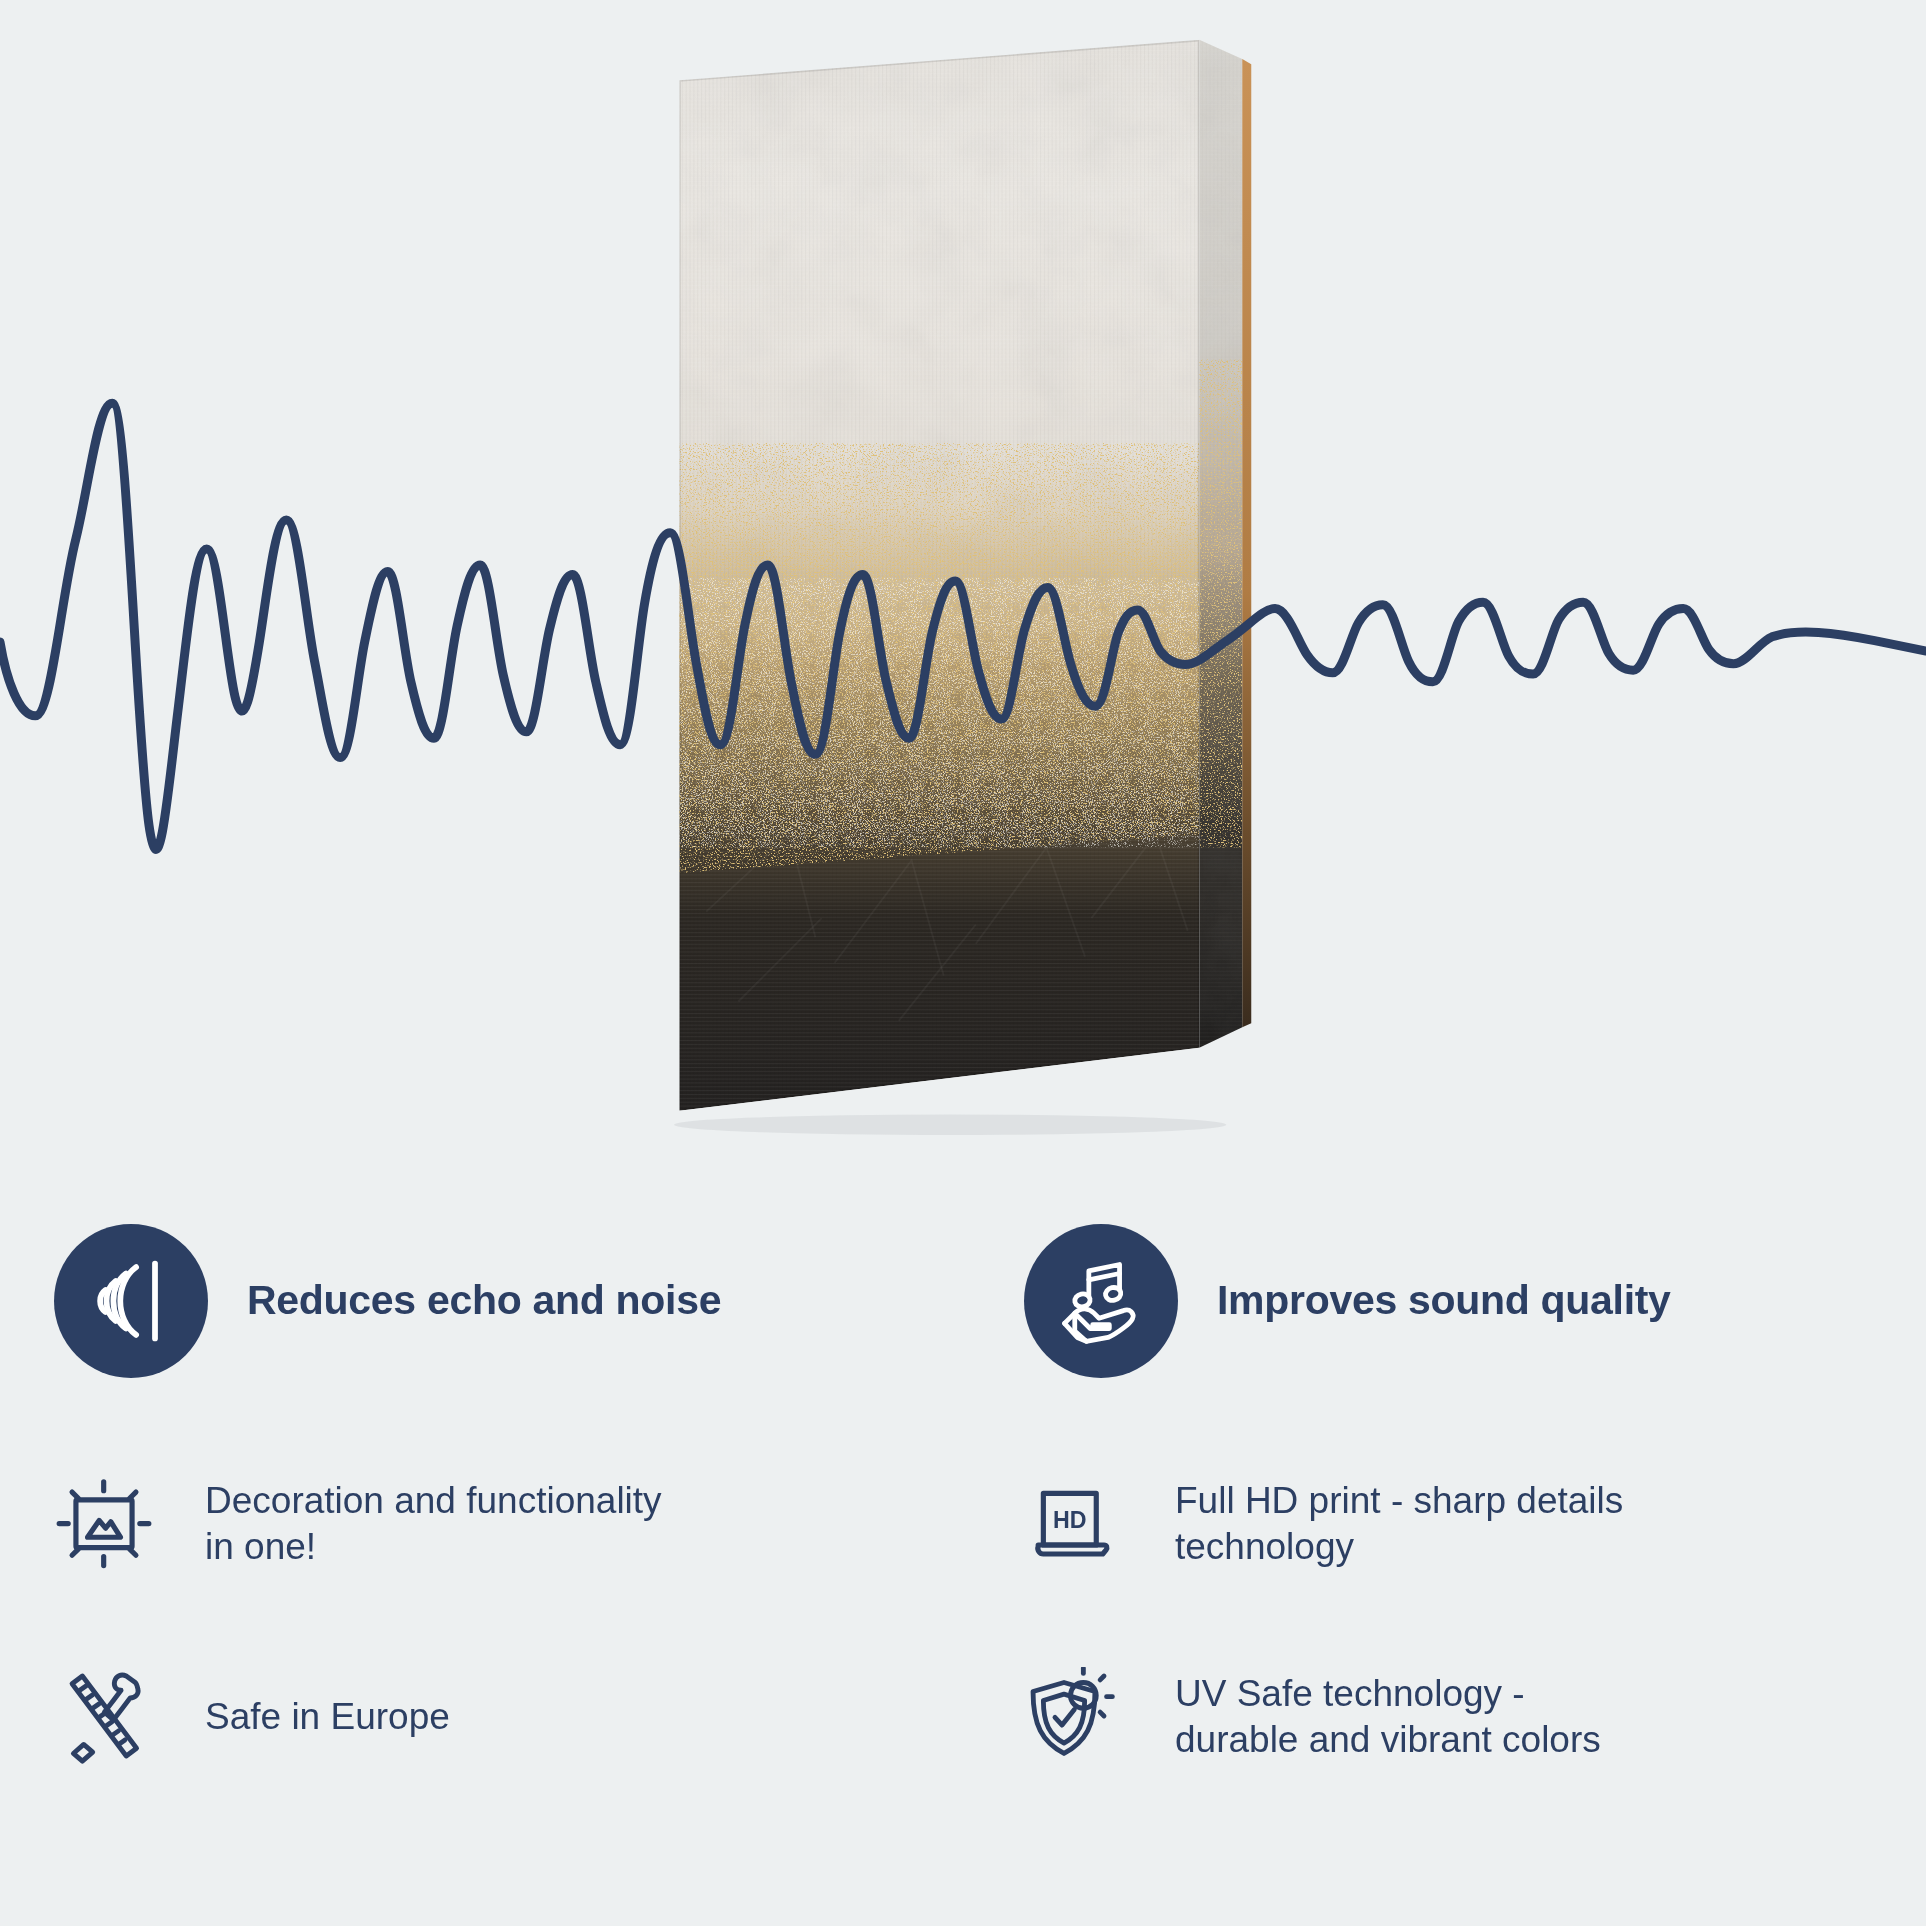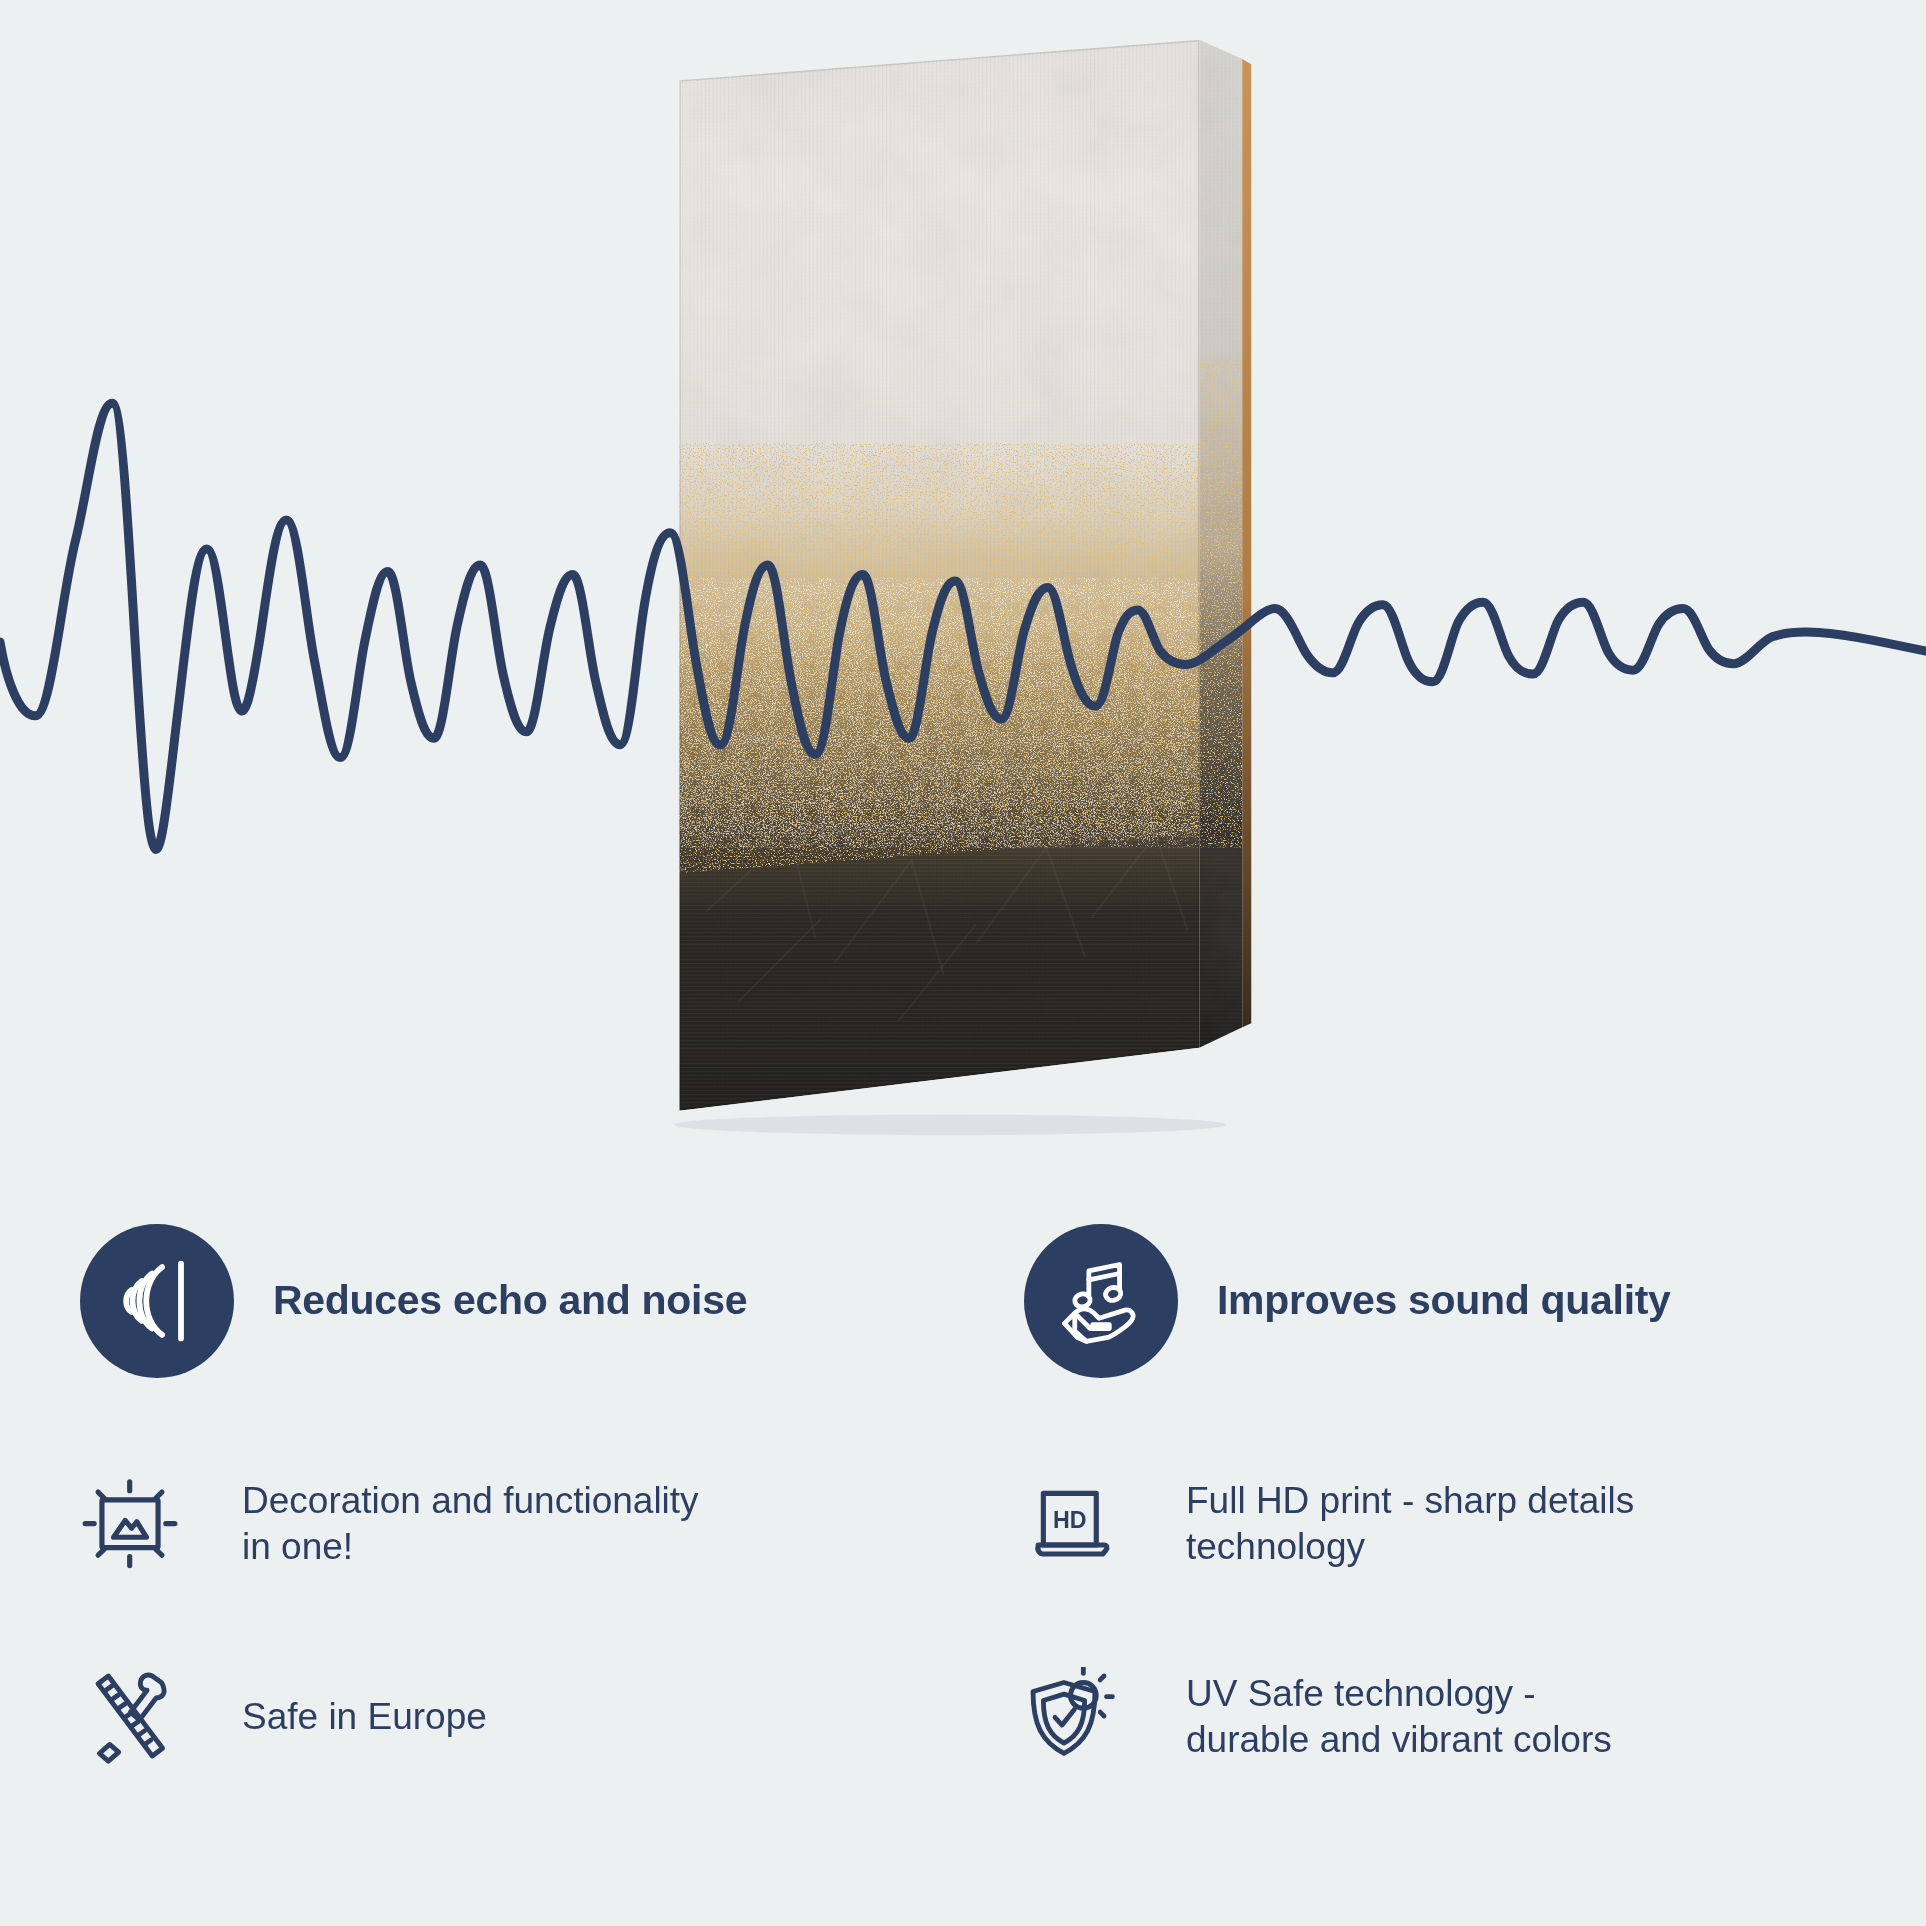--- a/index.html
+++ b/index.html
@@ -12,21 +12,21 @@
 
   
   .wave-layer{position:absolute;left:0;top:0;width:1926px;height:1926px;pointer-events:none;}
 
   
   .canvas-wrap{position:absolute;left:0;top:0;width:1926px;height:1926px;}
 
   
   .features{
     position:absolute;left:0;top:1220px;width:1926px;height:706px;
-    box-sizing:border-box;padding:0 80px;
+    box-sizing:border-box;padding:0 54px;
   }
   .feat-grid{
     display:grid;grid-template-columns:1fr 1fr;
     column-gap:122px;
   }
   .feat-row{display:flex;align-items:center;}
 
   
   .row-hero{height:161px;}
   .hero-circle{
@@ -40,21 +40,21 @@
     line-height:1.15;letter-spacing:-0.3px;
   }
 
   
   .row-sub{height:193px;}
   .sub-icon{
     width:116px;height:116px;flex:0 0 116px;
     display:flex;align-items:center;
   }
   .sub-label{
-    margin-left:46px;
+    margin-left:35px;
     font-size:37px;font-weight:normal;color:#2c3f63;
     line-height:1.22;
   }
   .sub-label .l2{display:block;}
   .spacer-v{height:46px;}
 </style>
 </head>
 <body>
 
 <div id="stage">

